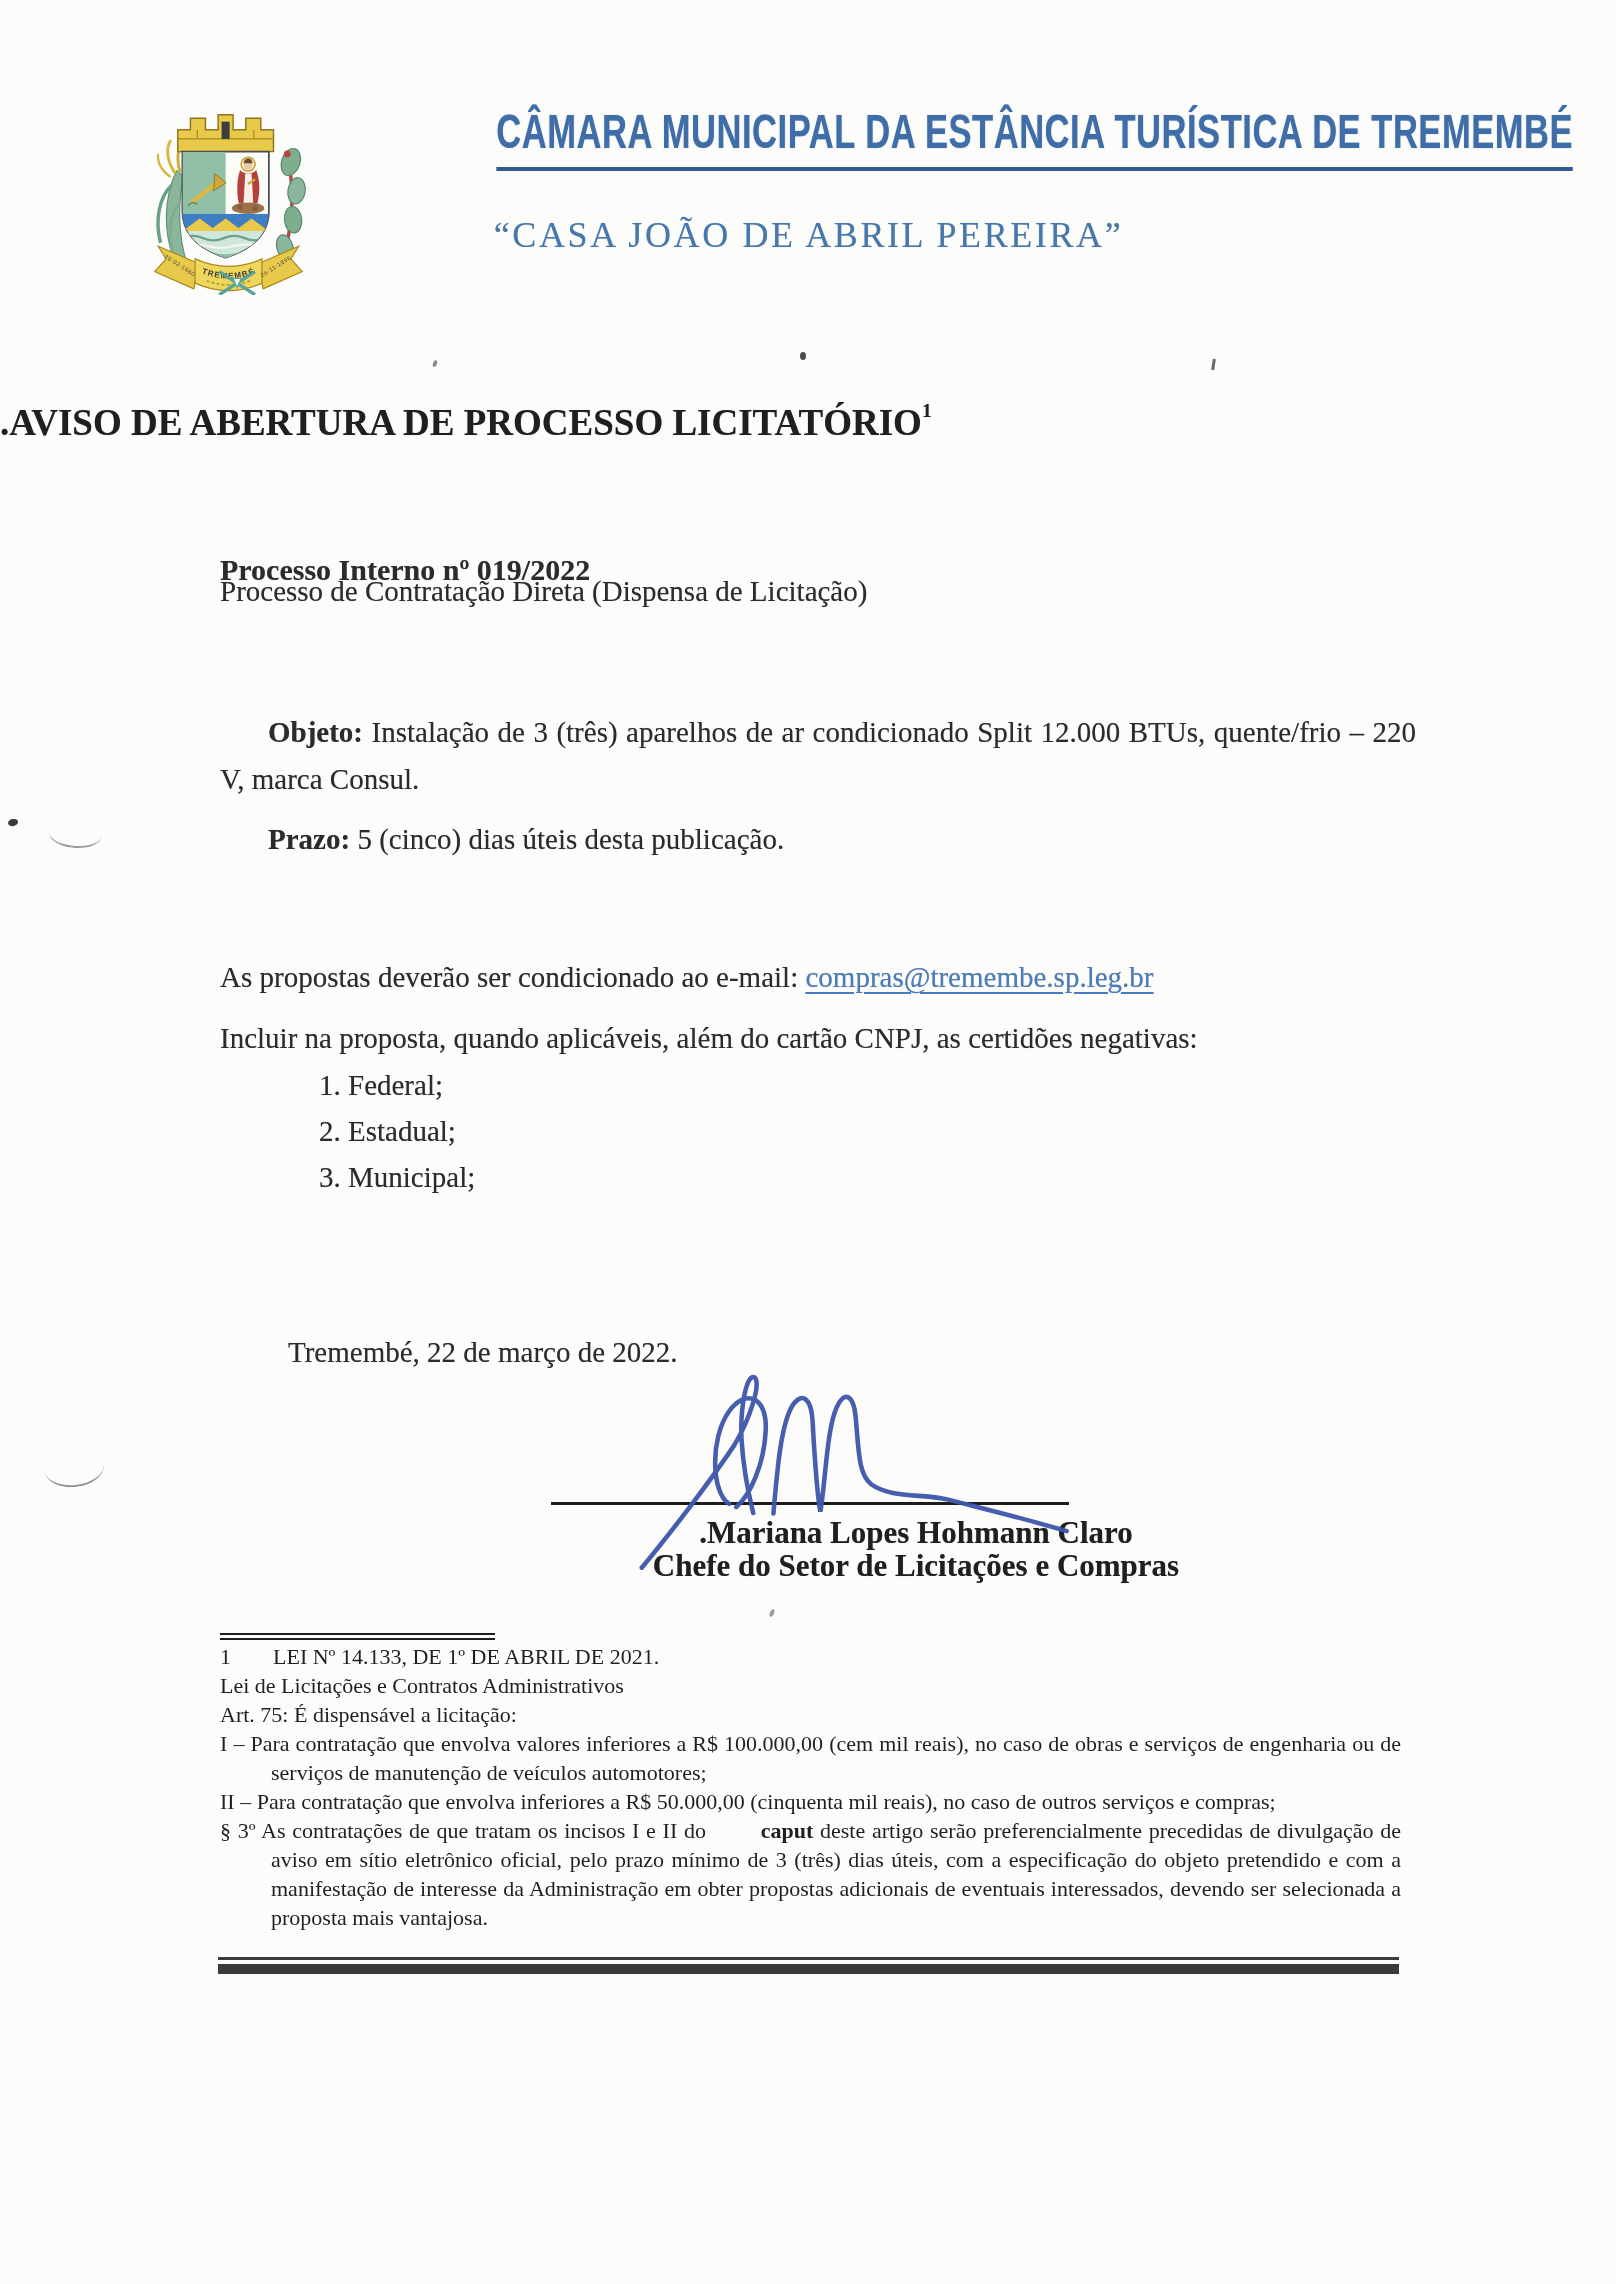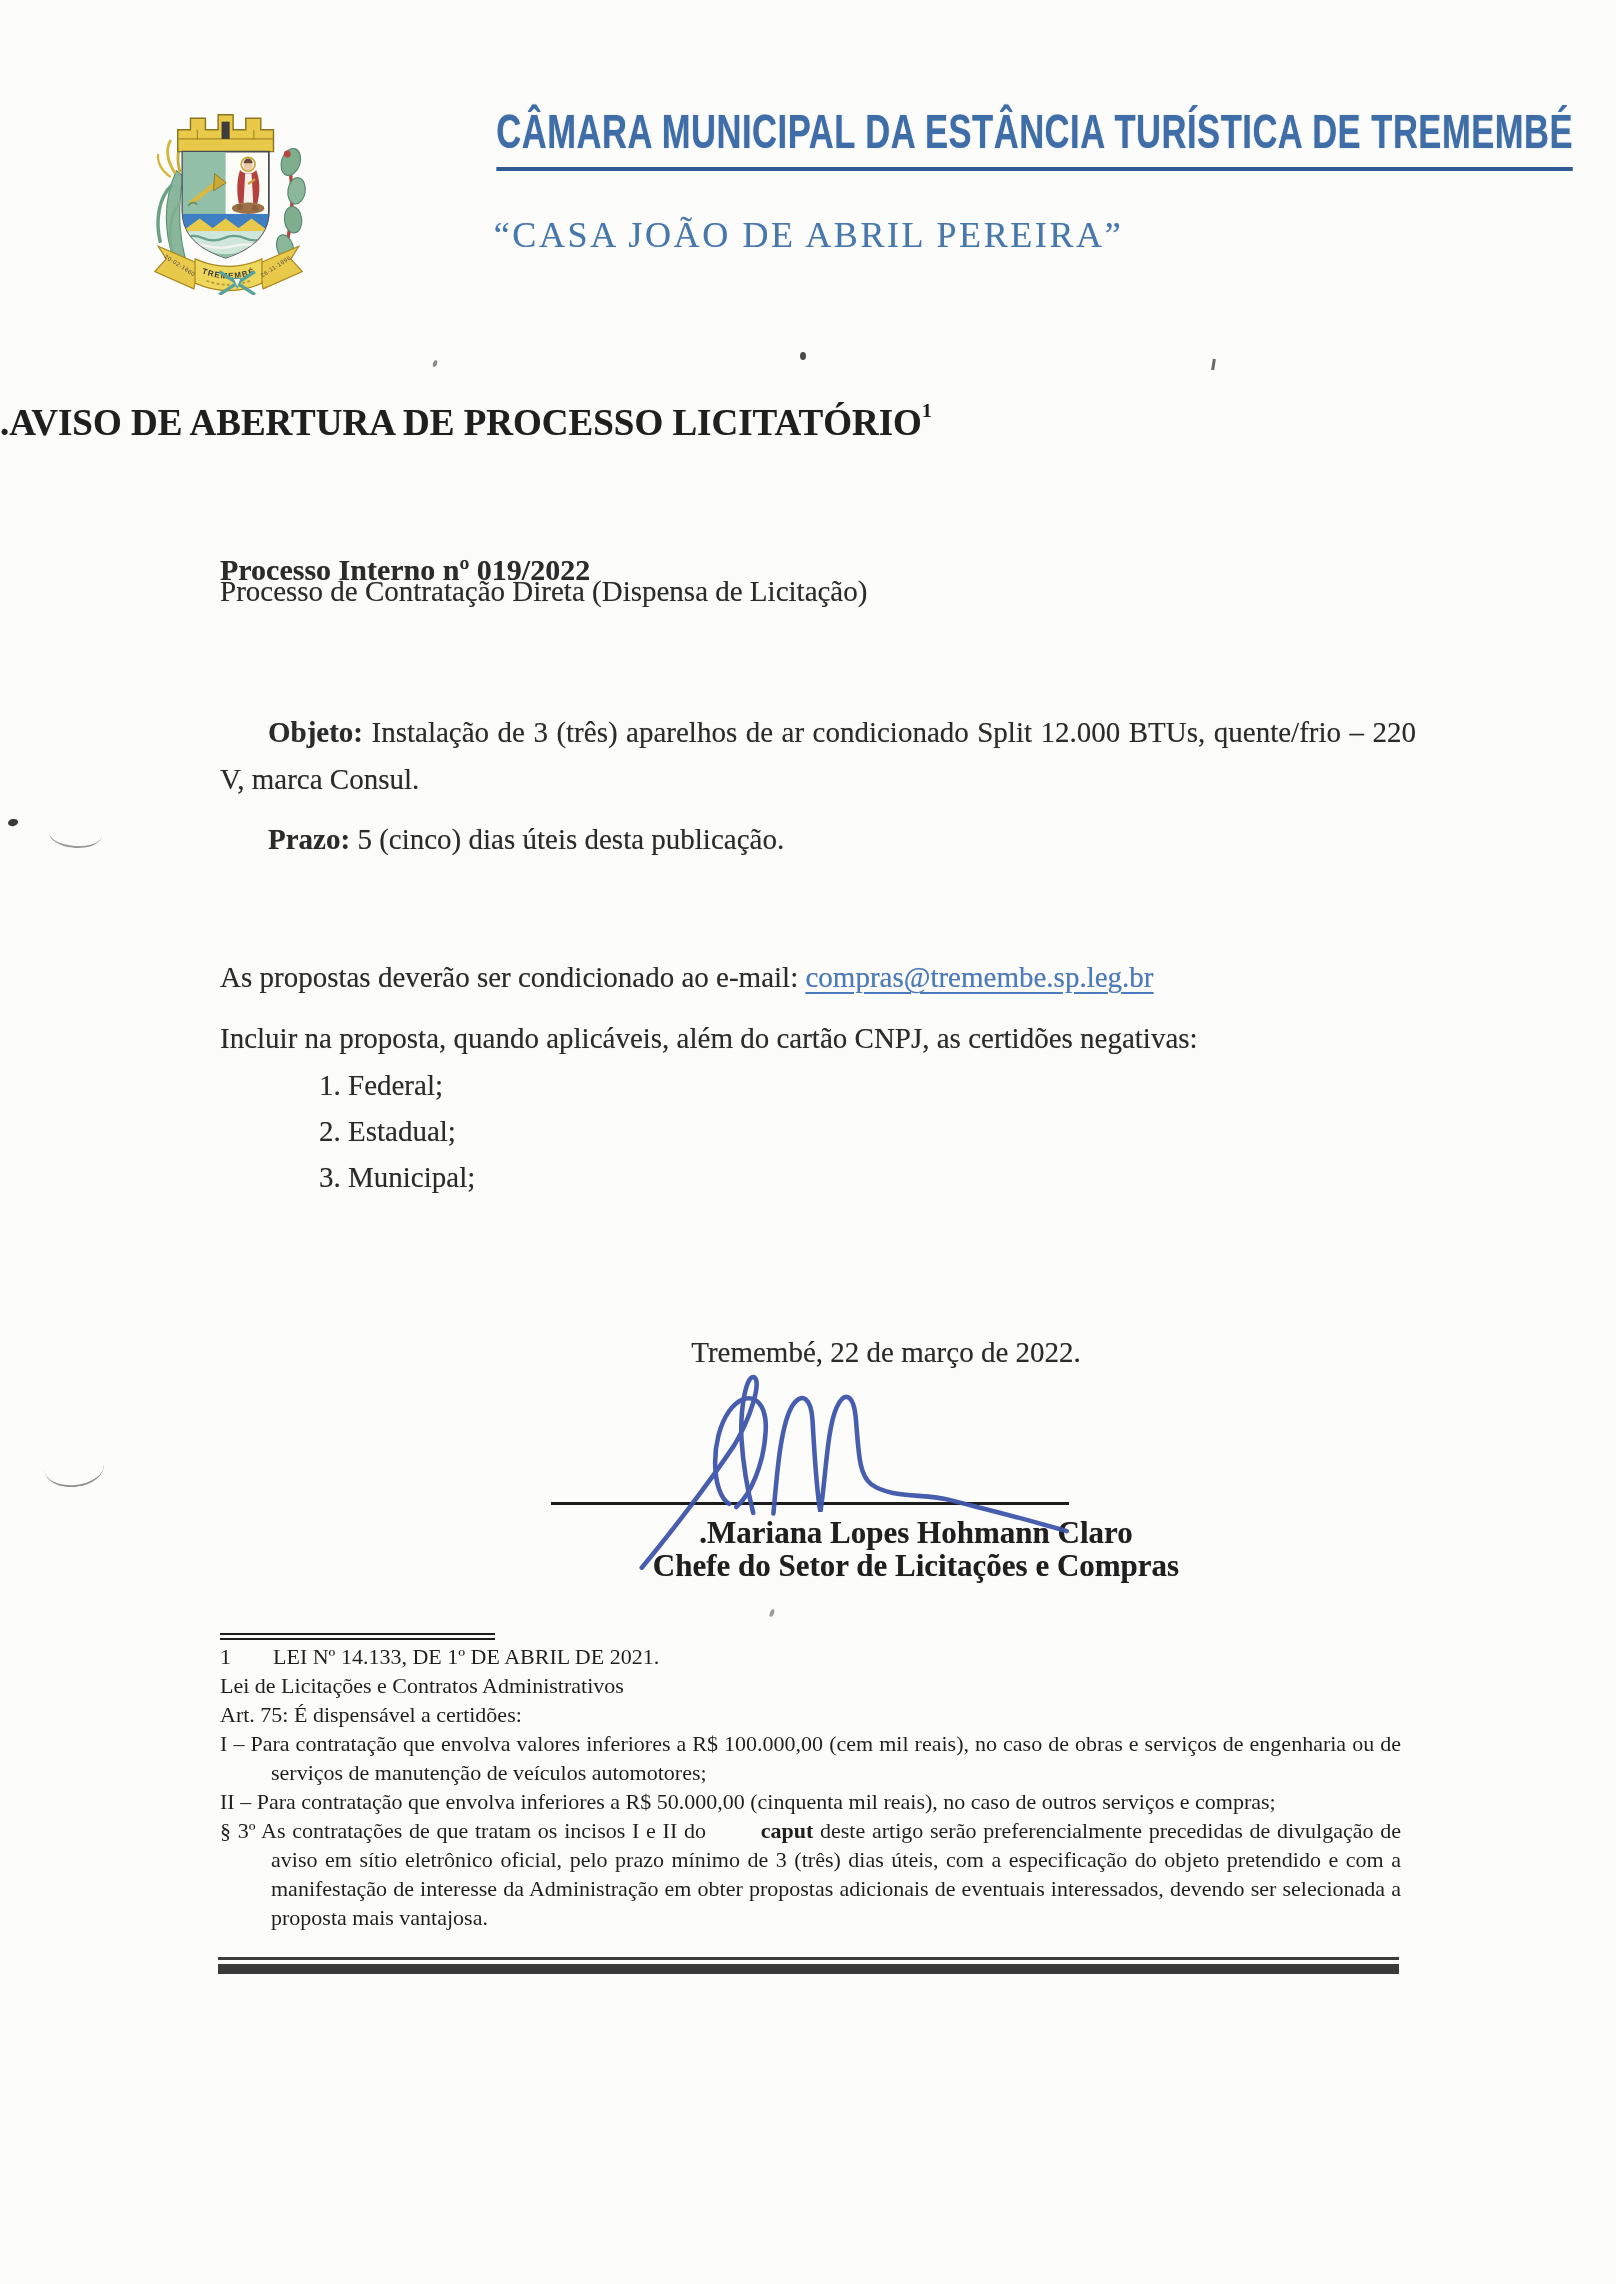--- a/index.html
+++ b/index.html
@@ -51,21 +51,21 @@
   .bold{font-weight:bold;margin-left:48px;}
   .p-number{top:551px;font-weight:bold;font-size:30px;}
   .p-type{top:572px;}
   .p-object{top:709px;line-height:47px;text-align:justify;}
   .p-prazo{top:820px;}
   .p-email{top:958px;}
   .email-link{color:#4a7cc0;text-decoration:underline;text-decoration-thickness:2px;text-underline-offset:5.2px;}
   .p-include{top:1019px;}
   .cert-list{position:absolute;left:319px;top:1062px;margin:0;padding:0;list-style:none;
     font-size:29px;line-height:46px;}
-  .p-date{top:1333px;text-align:center;padding-left:68px;}
+  .p-date{top:1333px;padding-left:68px;}
 
   
   .sig-svg{position:absolute;left:557px;top:1359px;width:528px;height:287px;z-index:3;}
   .sig-line{position:absolute;left:551px;top:1502px;width:518px;border-top:3.3px solid #1c1c1c;z-index:2;}
   .signer-name{top:1514px;text-align:center;padding-left:98px;font-weight:bold;font-size:31px;color:#1f1f1f;}
   .signer-title{top:1547px;text-align:center;padding-left:98px;font-weight:bold;font-size:31px;color:#1f1f1f;}
 
   
   .fn-sep{position:absolute;left:220px;top:1633px;width:275px;height:2.6px;
     border-top:2.6px solid #1d1d1d;border-bottom:2px solid #1d1d1d;}
@@ -231,21 +231,21 @@
   </svg>
   <p class="bp signer-name fuzz">.Mariana Lopes Hohmann Claro</p>
   <p class="bp signer-title fuzz">Chefe do Setor de Licitações e Compras</p>
 
   <div class="fn-sep"></div>
   <div class="footnotes">
     <p>
       <span class="fn-ref">1</span><span>LEI Nº 14.133, DE 1º DE ABRIL DE 2021.</span>
     </p>
     <p>Lei de Licitações e Contratos Administrativos</p>
-    <p>Art. 75: É dispensável a certidões:</p>
+    <p>Art. 75: É dispensável a licitação:</p>
     <p class="hang">I – Para contratação que envolva valores inferiores a R$ 100.000,00 (cem mil reais), no caso de obras e serviços de engenharia ou de serviços de manutenção de veículos automotores;</p>
     <p class="hang">II – Para contratação que envolva inferiores a R$ 50.000,00 (cinquenta mil reais), no caso de outros serviços e compras;</p>
     <p class="hang fn-s3">
       <span>§ 3º As contratações de que tratam os incisos I e II do </span><span class="bold">caput</span><span> deste artigo serão preferencialmente precedidas de divulgação de aviso em sítio eletrônico oficial, pelo prazo mínimo de 3 (três) dias úteis, com a especificação do objeto pretendido e com a manifestação de interesse da Administração em obter propostas adicionais de eventuais interessados, devendo ser selecionada a proposta mais vantajosa.</span>
     </p>
   </div>
 
   <div class="bottom-rule">
     <div class="thin"></div>
     <div class="thick"></div>

